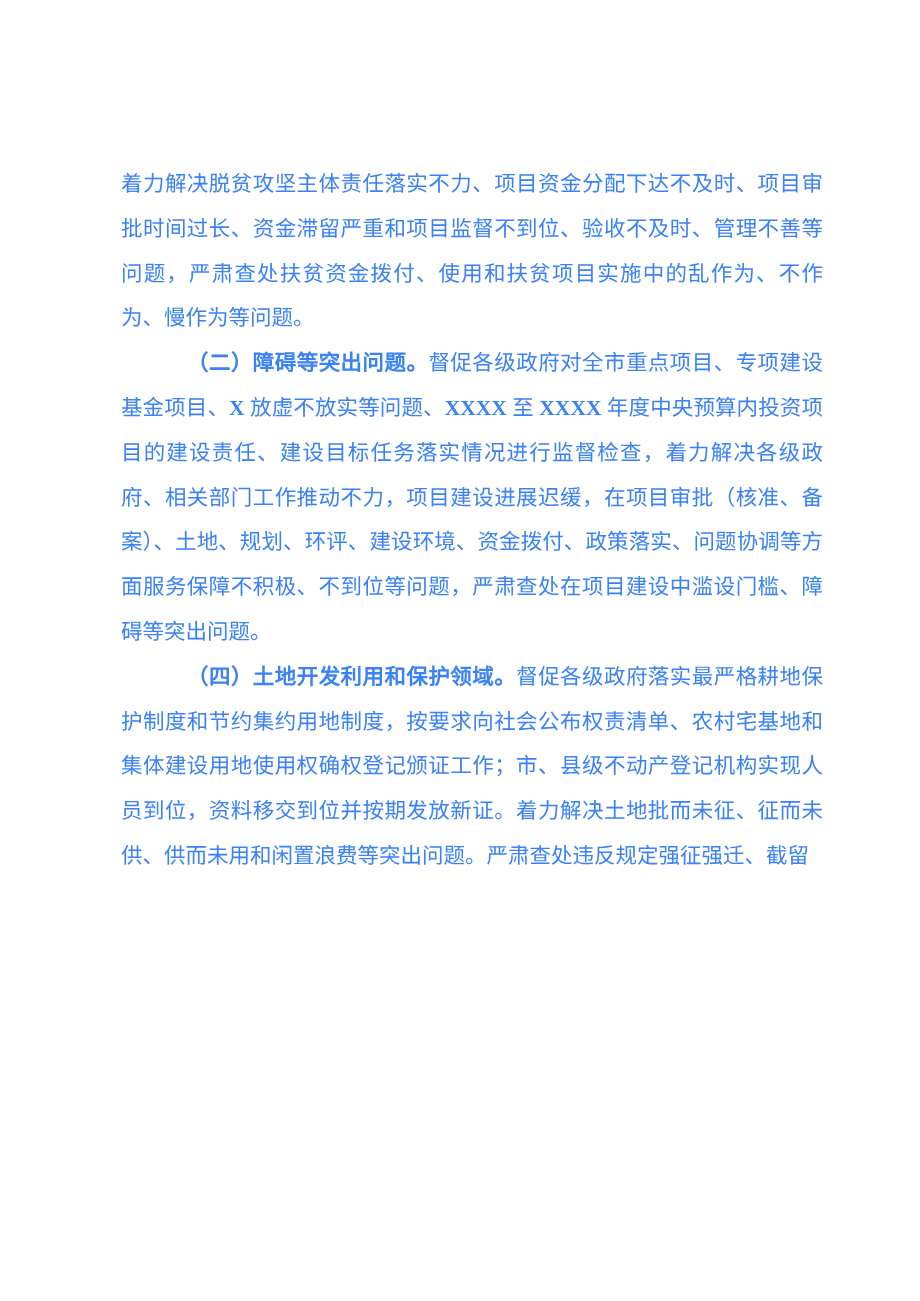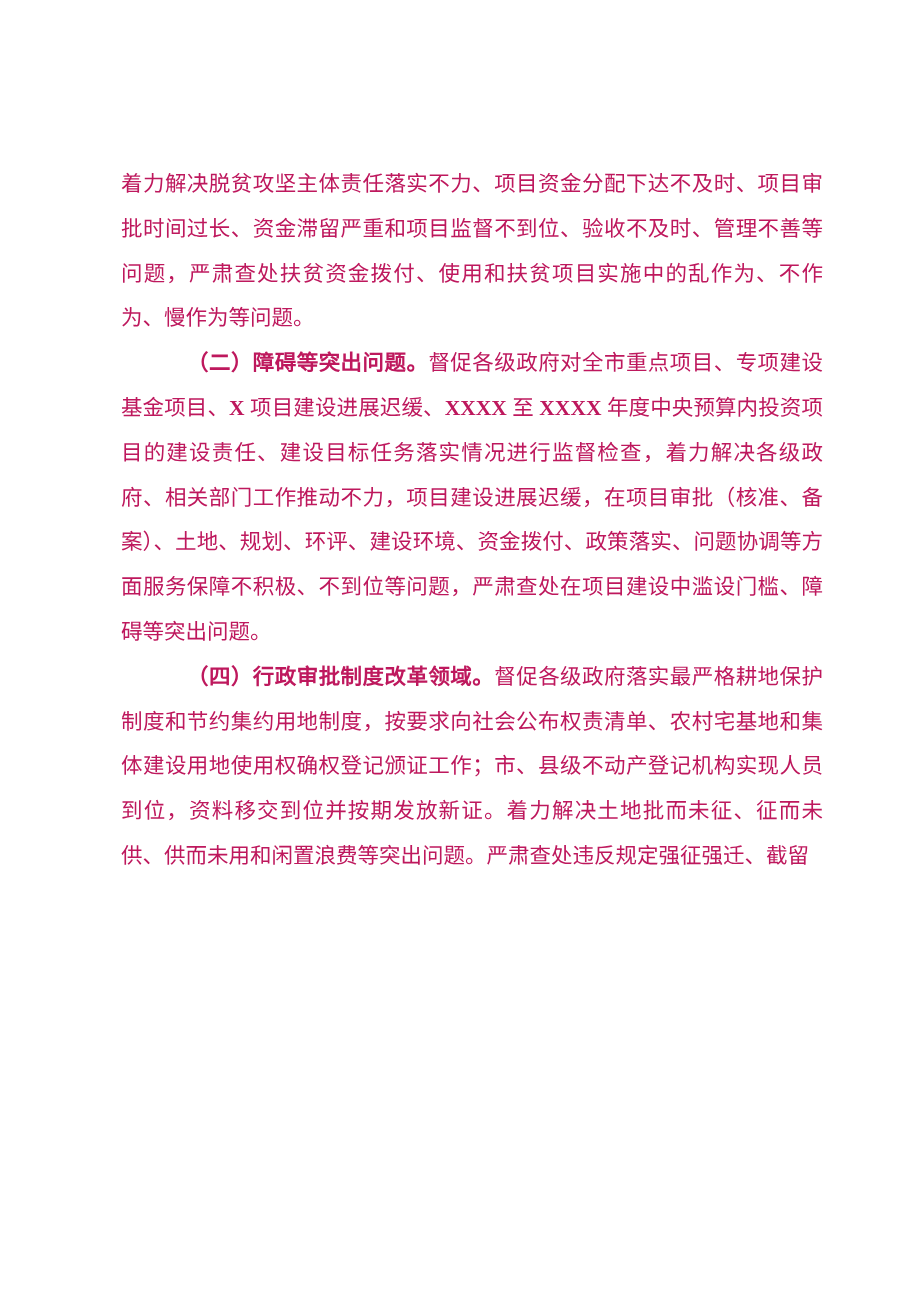--- a/index.html
+++ b/index.html
@@ -18,21 +18,21 @@
     position: relative;
     width: 920px;
     height: 1301px;
     background: #ffffff;
     box-sizing: border-box;
     padding-top: 162px;
   }
   .doc-body {
     margin-left: 121px;
     width: 702px;
-    color: #be185d;
+    color: #3b82f6;
     font-size: 21.5px;
     line-height: 44.8px;
     text-align: justify;
     text-justify: inter-ideograph;
   }
   .doc-body p {
     margin: 0;
     padding: 0;
     text-indent: 0;
   }
@@ -42,16 +42,16 @@
   .doc-body b {
     font-weight: 700;
   }
 </style>
 </head>
 <body>
 
 <div class="page">
   <div class="doc-body">
       <p class=""><span>着力解决脱贫攻坚主体责任落实不力、项目资金分配下达不及时、项目审批时间过长、资金滞留严重和项目监督不到位、验收不及时、管理不善等问题，严肃查处扶贫资金拨付、使用和扶贫项目实施中的乱作为、不作为、慢作为等问题。</span></p>
-      <p class="indent"><b>（二）障碍等突出问题。</b><span>督促各级政府对全市重点项目、专项建设基金项目、</span><b>X</b><span> 项目建设进展迟缓、</span><b>XXXX</b><span> 至 </span><b>XXXX</b><span> 年度中央预算内投资项目的建设责任、建设目标任务落实情况进行监督检查，着力解决各级政府、相关部门工作推动不力，项目建设进展迟缓，在项目审批（核准、备案）、土地、规划、环评、建设环境、资金拨付、政策落实、问题协调等方面服务保障不积极、不到位等问题，严肃查处在项目建设中滥设门槛、障碍等突出问题。</span></p>
-      <p class="indent"><b>（四）行政审批制度改革领域。</b><span>督促各级政府落实最严格耕地保护制度和节约集约用地制度，按要求向社会公布权责清单、农村宅基地和集体建设用地使用权确权登记颁证工作；市、县级不动产登记机构实现人员到位，资料移交到位并按期发放新证。着力解决土地批而未征、征而未供、供而未用和闲置浪费等突出问题。严肃查处违反规定强征强迁、截留</span></p>
+      <p class="indent"><b>（二）障碍等突出问题。</b><span>督促各级政府对全市重点项目、专项建设基金项目、</span><b>X</b><span> 放虚不放实等问题、</span><b>XXXX</b><span> 至 </span><b>XXXX</b><span> 年度中央预算内投资项目的建设责任、建设目标任务落实情况进行监督检查，着力解决各级政府、相关部门工作推动不力，项目建设进展迟缓，在项目审批（核准、备案）、土地、规划、环评、建设环境、资金拨付、政策落实、问题协调等方面服务保障不积极、不到位等问题，严肃查处在项目建设中滥设门槛、障碍等突出问题。</span></p>
+      <p class="indent"><b>（四）土地开发利用和保护领域。</b><span>督促各级政府落实最严格耕地保护制度和节约集约用地制度，按要求向社会公布权责清单、农村宅基地和集体建设用地使用权确权登记颁证工作；市、县级不动产登记机构实现人员到位，资料移交到位并按期发放新证。着力解决土地批而未征、征而未供、供而未用和闲置浪费等突出问题。严肃查处违反规定强征强迁、截留</span></p>
     </div>
 </div>
 
 </body></html>

